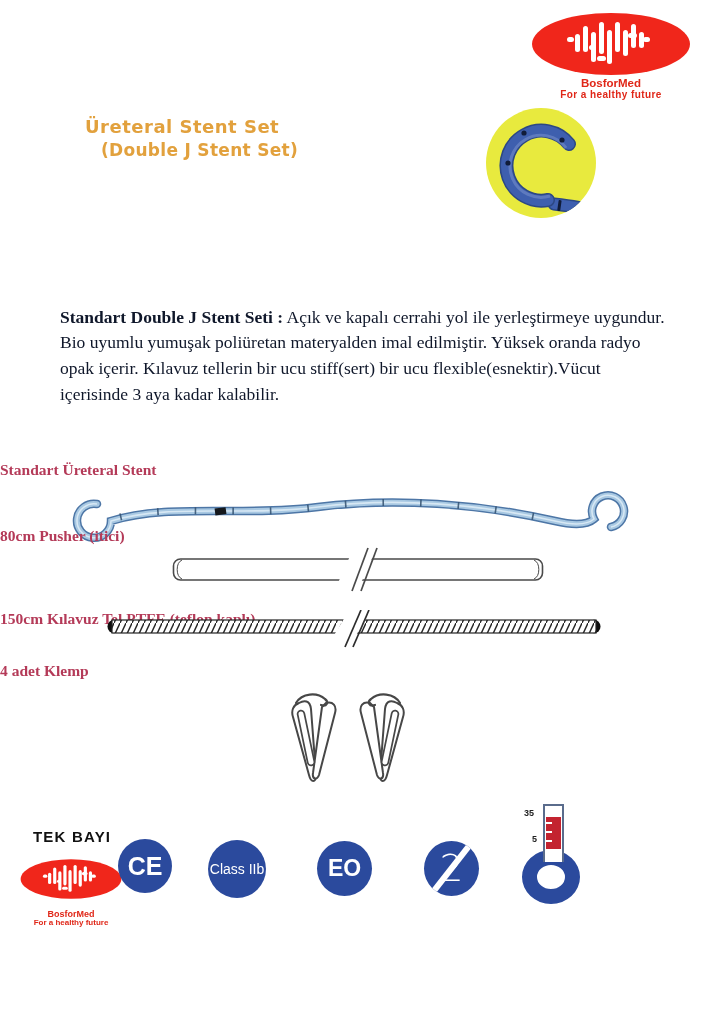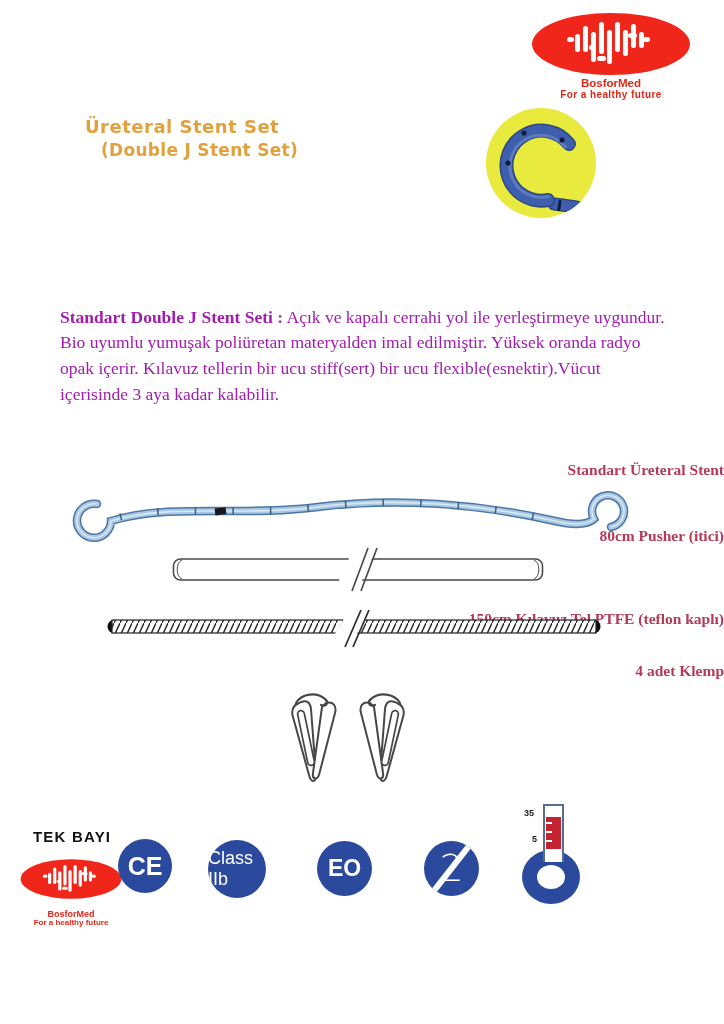--- a/index.html
+++ b/index.html
@@ -20,39 +20,39 @@
                font-family:"DejaVu Sans",sans-serif;}
   .title-line1{font-size:18px;font-weight:bold;letter-spacing:.5px;}
   .title-line2{font-size:17px;font-weight:600;letter-spacing:.3px;margin-top:3px;margin-left:16px;}
 
   
   .product-circle{position:absolute;left:486px;top:108px;width:110px;height:110px;
                   border-radius:50%;background:#e8ea3e;overflow:hidden;}
 
   
   .desc{position:absolute;left:60px;top:287px;width:612px;
-        font-family:"Liberation Serif",serif;font-size:17.5px;line-height:1.47;color:#a21caf;}
+        font-family:"Liberation Serif",serif;font-size:17.5px;line-height:1.47;color:#0f172a;}
   .desc b{font-weight:bold;}
 
   
-  .dlabel{position:absolute;width:724px;left:0;text-align:right;color:#b43a58;
+  .dlabel{position:absolute;width:724px;left:0;text-align:left;color:#b43a58;
           font-family:"Liberation Serif",serif;font-weight:bold;font-size:15.5px;}
   .svg-abs{position:absolute;}
 
   
   .dealer{position:absolute;left:33px;top:828px;font-size:15px;font-weight:bold;
           letter-spacing:1.2px;color:#111;}
   .logo-sm{left:18px;top:848px;width:106px;}
   .logo-sm .logo-brand{font-size:9px;}
   .logo-sm .logo-tag{font-size:8px;}
 
   .badge{position:absolute;border-radius:50%;background:#2b4a9d;color:#fff;
          display:flex;align-items:center;justify-content:center;}
   .badge-ce{left:118px;top:839px;width:54px;height:54px;font-size:25px;font-weight:bold;}
-  .badge-class{left:208px;top:840px;width:58px;height:58px;font-size:18px;}
+  .badge-class{left:208px;top:840px;width:58px;height:58px;font-size:14px;}
   .badge-eo{left:317px;top:841px;width:55px;height:55px;font-size:23px;font-weight:600;}
   .badge-reuse{left:424px;top:841px;width:55px;height:55px;font-size:37px;font-weight:300;
                overflow:hidden;position:absolute;font-family:"DejaVu Sans",sans-serif;}
   .reuse-slash{position:absolute;left:24px;top:-8px;width:6px;height:72px;background:#fff;
                transform:rotate(38deg);transform-origin:center;}
 
   
   .thermo{position:absolute;left:518px;top:802px;width:74px;height:102px;}
   .thermo-ring{position:absolute;left:4px;top:48px;width:28px;height:24px;
                border:15px solid #2b4a9d;border-radius:50%;}

